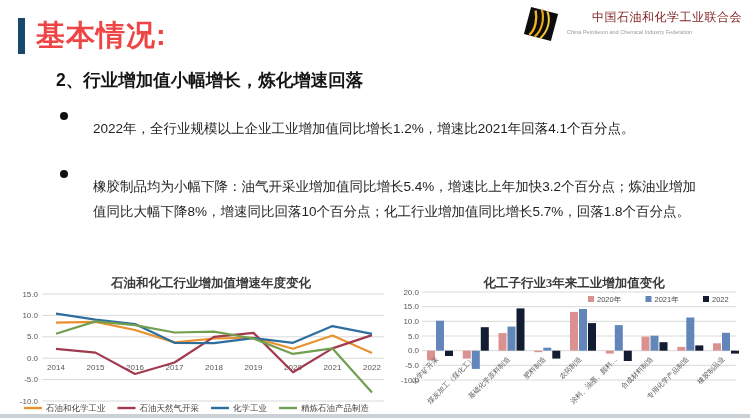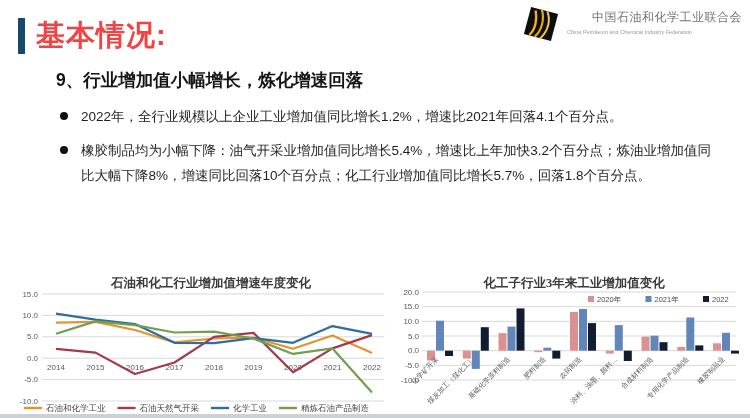--- a/index.html
+++ b/index.html
@@ -11,29 +11,29 @@
 
   
   .hdr{position:absolute;top:16px;left:18px;display:flex;align-items:center;gap:11px;}
   .hbar{width:7px;height:36px;background:#17496f;}
   .htitle{font-size:29px;font-weight:bold;color:#ef4444;letter-spacing:1px;}
 
   
   .logo{position:absolute;top:6px;right:8px;display:flex;align-items:flex-start;gap:7px;}
   .logo svg{width:38px;height:36px;}
   .ltxt{display:flex;flex-direction:column;padding-top:3px;}
-  .lcn{font-size:12px;color:#737373;letter-spacing:.5px;margin-left:25px;}
+  .lcn{font-size:12px;color:#7f1d1d;letter-spacing:.5px;margin-left:25px;}
   .len{font-size:5.5px;color:#9a9a9a;margin-top:3px;}
 
   
   .sub{position:absolute;top:68px;left:56px;font-size:17.5px;font-weight:bold;color:#151515;}
   .bullets{position:absolute;top:104px;left:60px;width:656px;}
   .bullet{display:flex;gap:13px;margin-bottom:8px;}
   .dot{width:8px;height:8px;border-radius:50%;background:#111;margin-top:8px;flex:none;}
-  .bullet p{margin:0;font-size:13.5px;line-height:1.9;color:#1f1f1f;}
+  .bullet p{margin:12px;font-size:13.5px;line-height:1.9;color:#1f1f1f;}
 
   
   .charts{position:absolute;top:276px;left:0;width:616px;height:142px;}
   #chart0{position:absolute;left:6px;top:0;}
   #chart1{position:absolute;left:396px;top:0;}
   .ctitle{font-family:"Liberation Serif",serif;font-weight:bold;font-size:12.5px;fill:#3b3b3b;}
   .tick{font-family:"Liberation Sans",sans-serif;font-size:8px;fill:#595959;}
   .cat{font-family:"Liberation Sans",sans-serif;font-size:7px;fill:#595959;}
   .lgd{font-family:"Liberation Serif",serif;font-size:8.5px;fill:#463f3f;}
   .blgd{font-family:"Liberation Sans",sans-serif;font-size:7.5px;fill:#4c4c4c;}
@@ -54,21 +54,21 @@
       <path d="M7 32 C14 26 16 14 14 5" fill="none" stroke="#f0b420" stroke-width="2.6"></path>
       <path d="M13 34 C21 27 24 15 21 4" fill="none" stroke="#e9a916" stroke-width="2.4"></path>
       <path d="M19 36 C28 28 31 16 27 6" fill="none" stroke="#f6c83a" stroke-width="2.2"></path>
     </svg>
     <div class="ltxt">
       <span class="lcn">中国石油和化学工业联合会</span>
       <span class="len">China Petroleum and Chemical Industry Federation</span>
     </div>
   </div>
 
-  <div class="sub">9、行业增加值小幅增长，炼化增速回落</div>
+  <div class="sub">2、行业增加值小幅增长，炼化增速回落</div>
 
   <div class="bullets">
     <div class="bullet">
       <span class="dot"></span>
       <p>2022年，全行业规模以上企业工业增加值同比增长1.2%，增速比2021年回落4.1个百分点。</p>
     </div>
     <div class="bullet">
       <span class="dot"></span>
       <p>橡胶制品均为小幅下降：油气开采业增加值同比增长5.4%，增速比上年加快3.2个百分点；炼油业增加值同比大幅下降8%，增速同比回落10个百分点；化工行业增加值同比增长5.7%，回落1.8个百分点。</p>
     </div>

